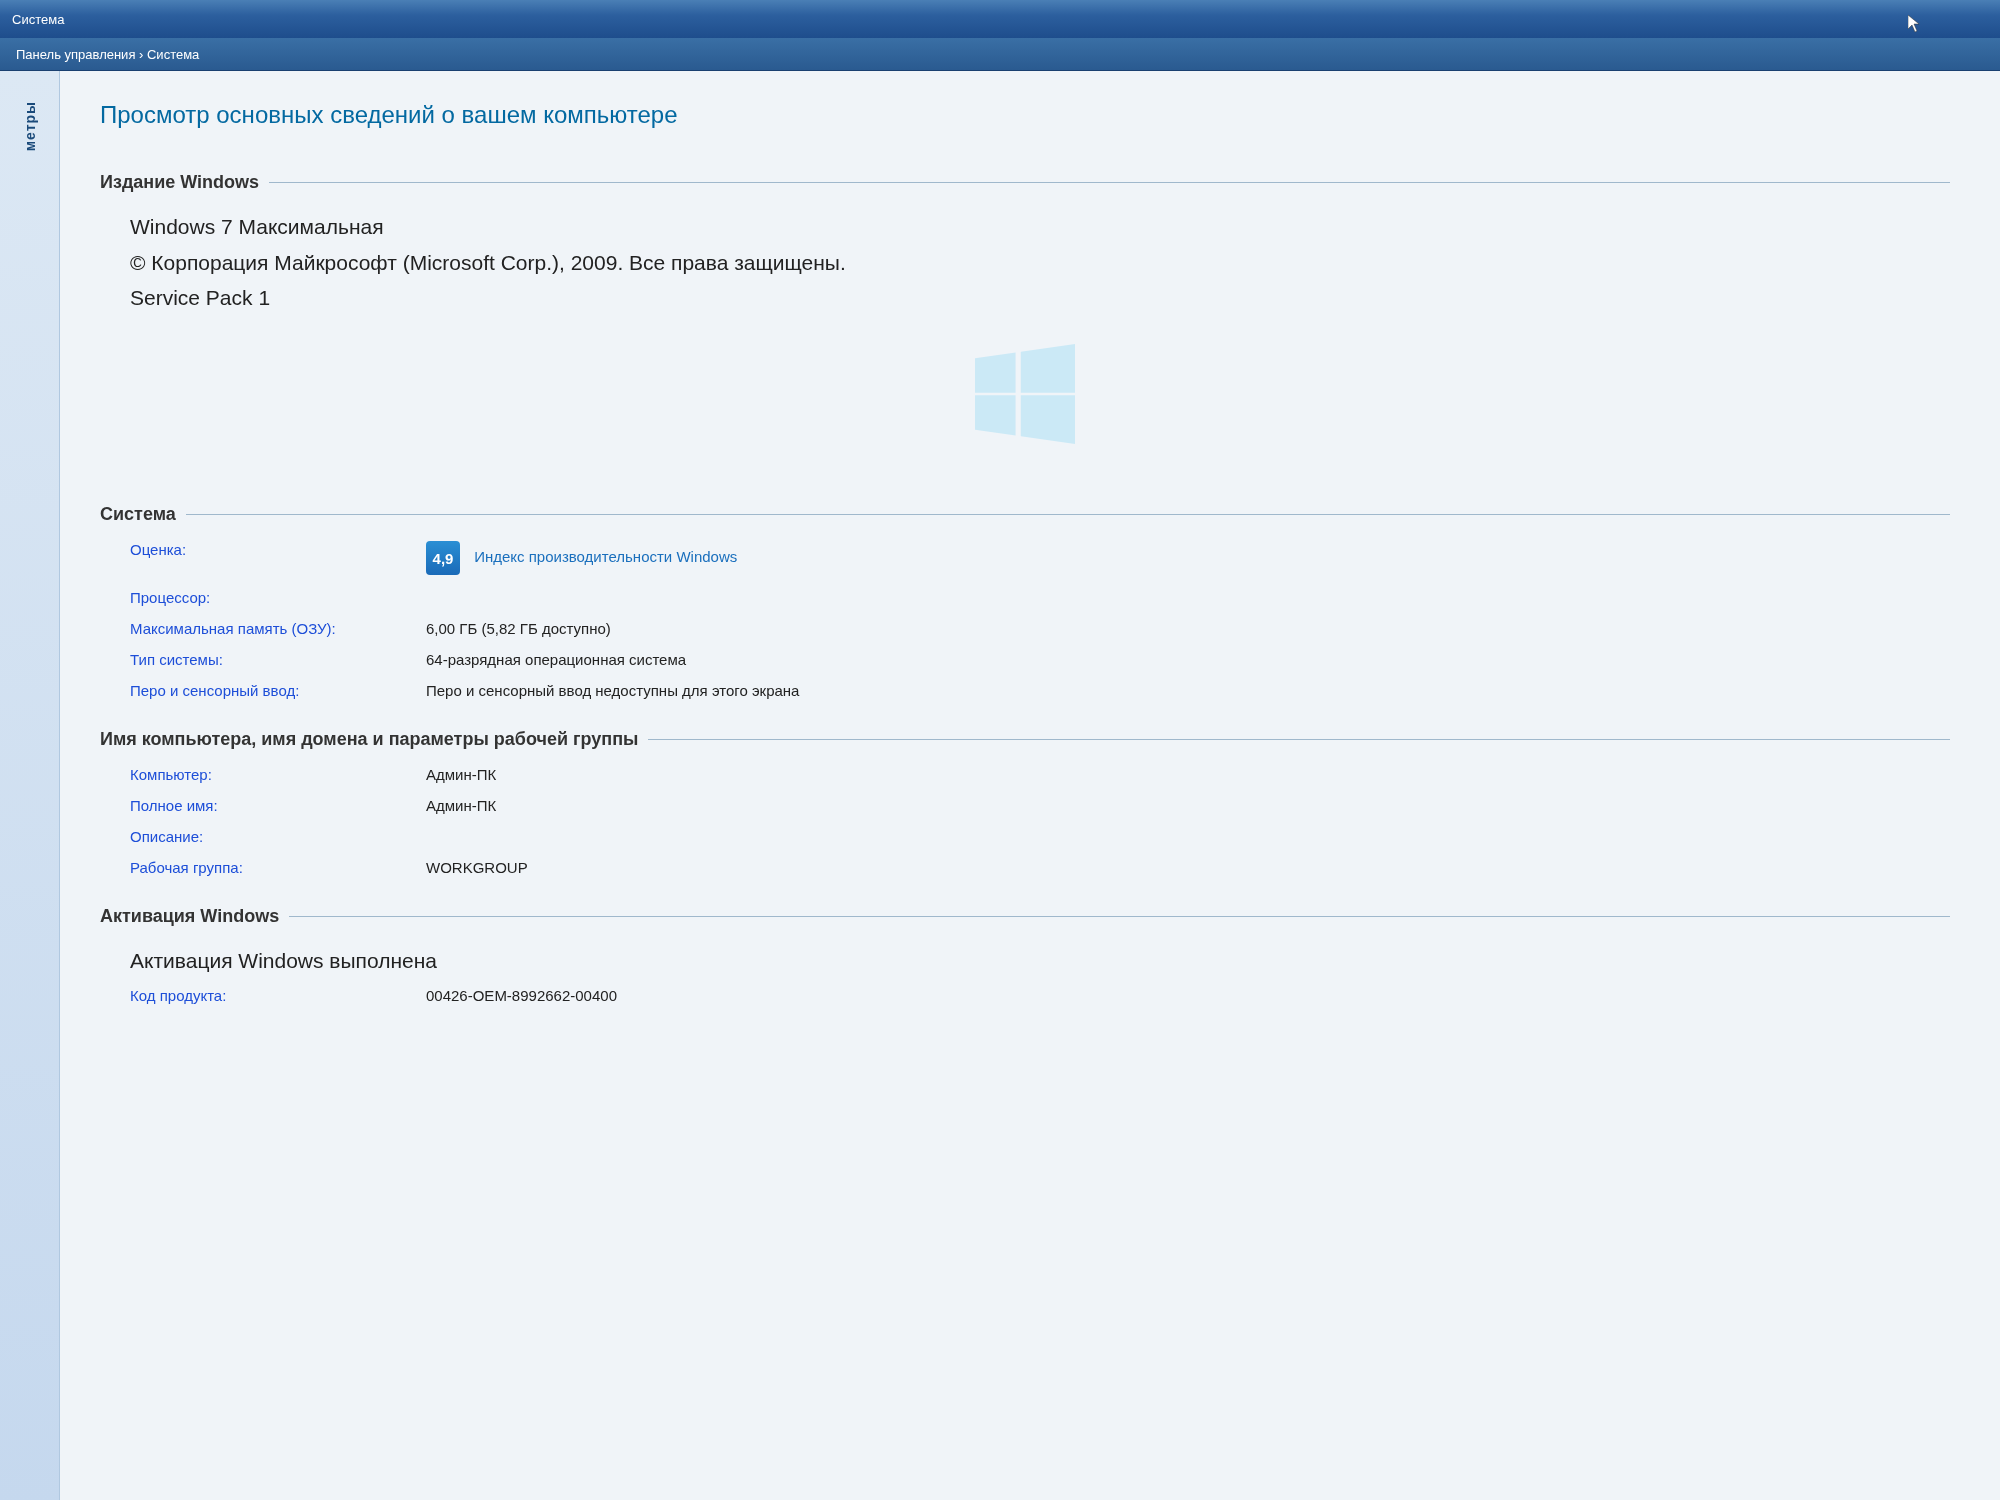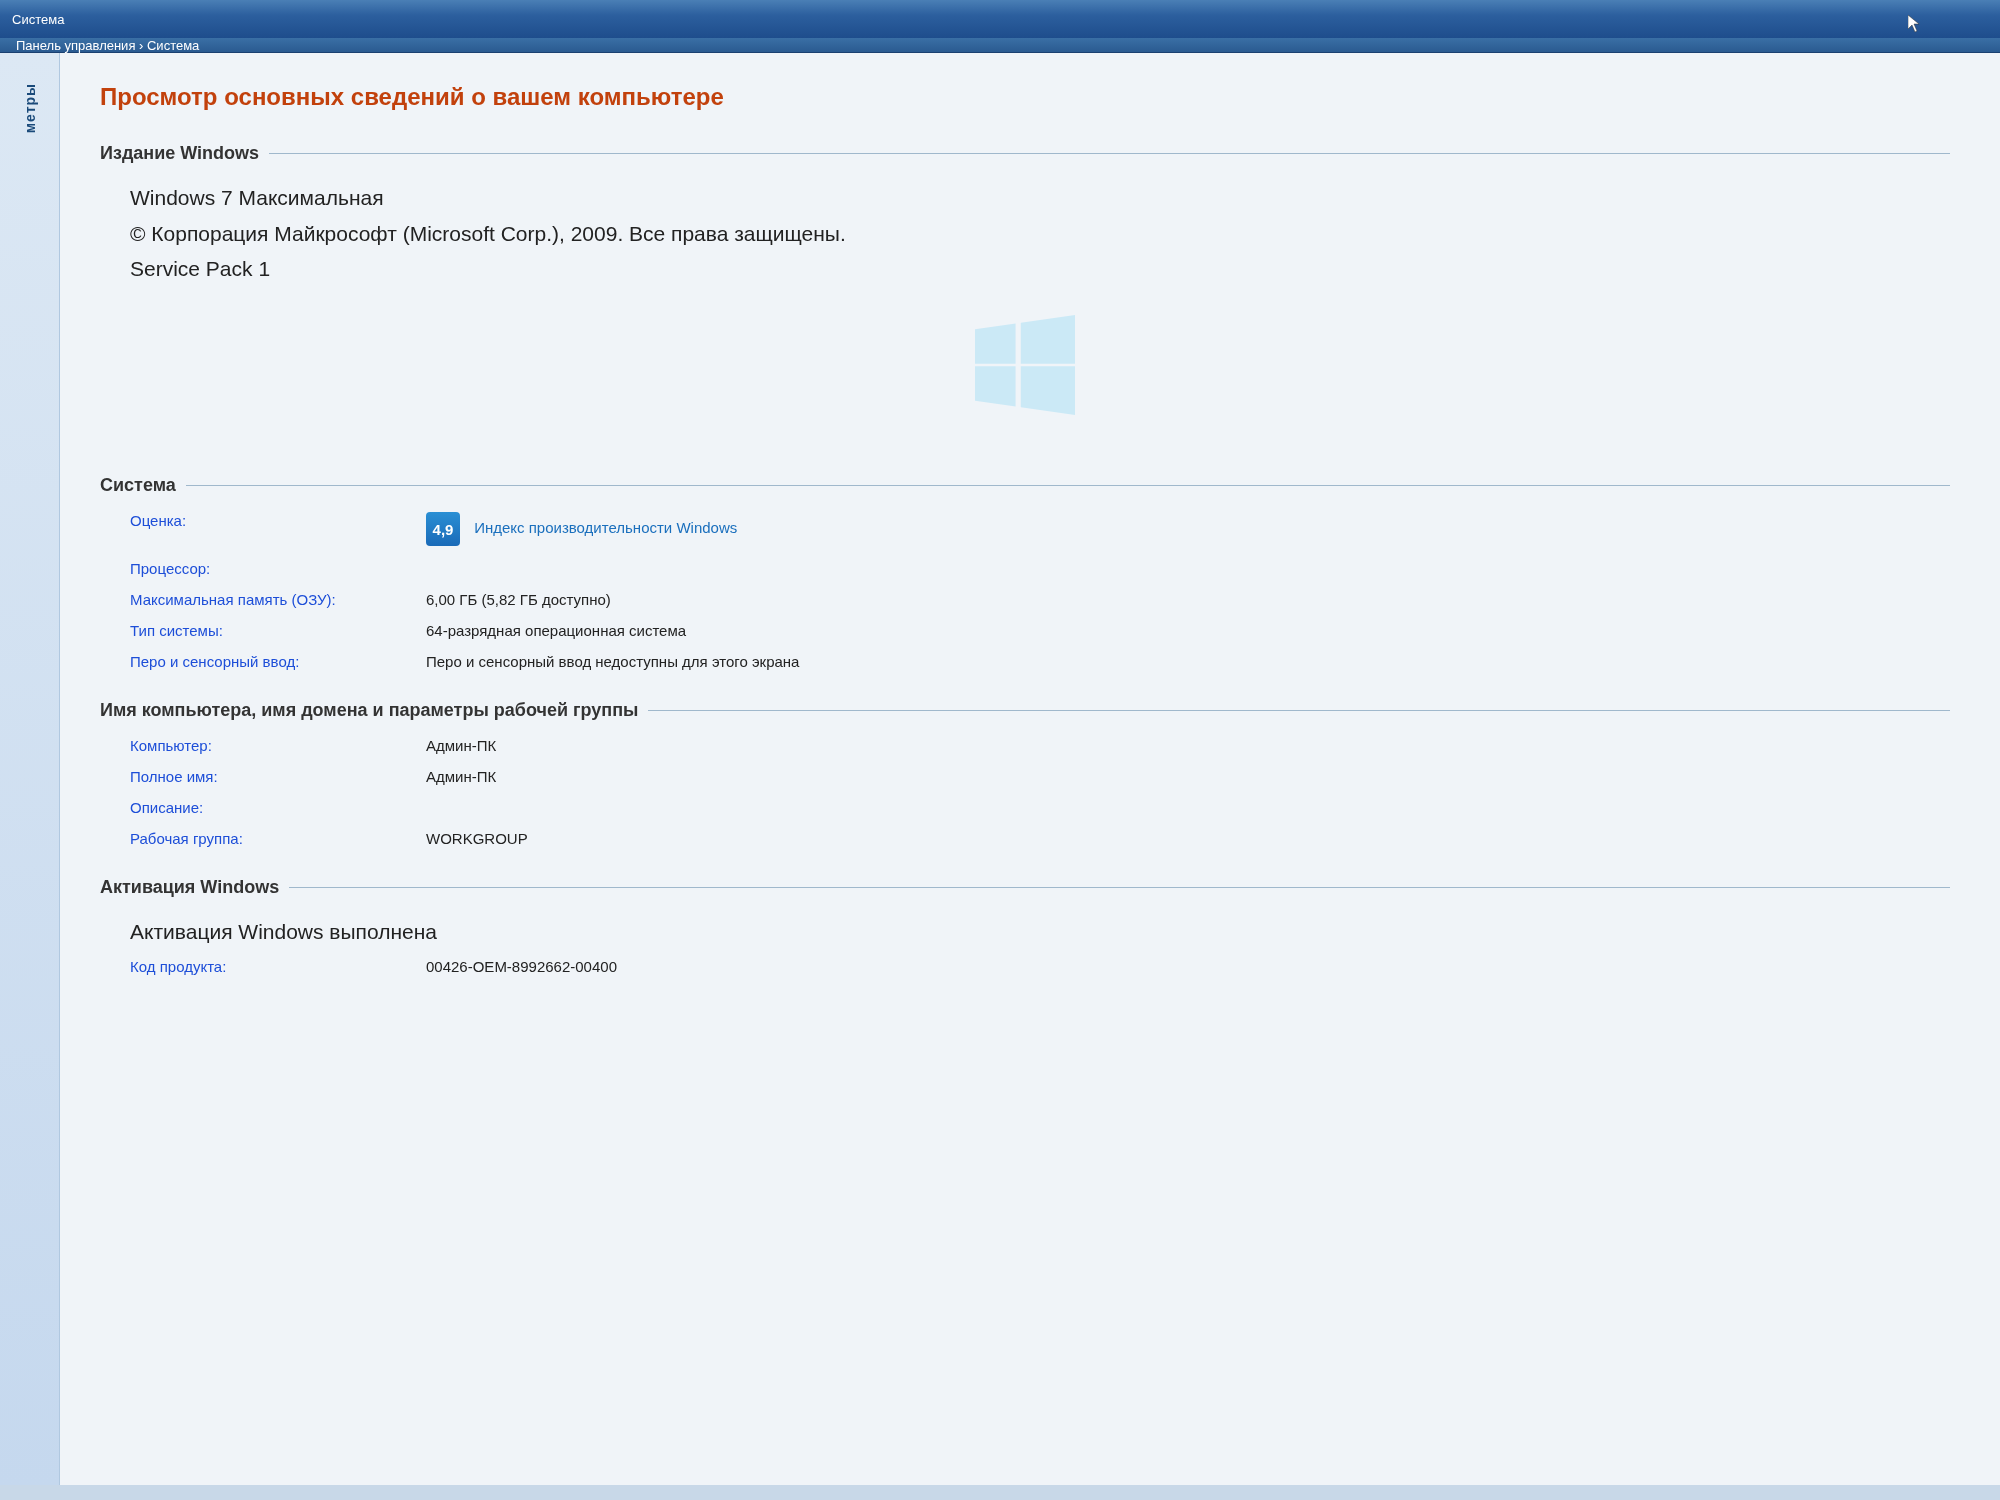--- a/index.html
+++ b/index.html
@@ -17,21 +17,21 @@
       height: 38px;
       display: flex;
       align-items: center;
       padding: 0 12px;
       color: white;
       font-size: 13px;
     }
 
     .breadcrumb-area {
       background: linear-gradient(to bottom, #3a6fa5 0%, #2a5a90 100%);
-      height: 15px;
+      height: 33px;
       display: flex;
       align-items: center;
       padding: 0 16px;
       color: white;
       font-size: 13px;
       border-bottom: 1px solid #1a4070;
     }
 
     .main-container {
       display: flex;
@@ -60,24 +60,24 @@
     }
 
     .content-area {
       flex: 1;
       background: #f0f4f8;
       padding: 30px 50px 30px 40px;
       overflow-y: auto;
     }
 
     .page-title {
-      color: #c2410c;
+      color: #0369a1;
       font-size: 24px;
-      font-weight: 700;
-      margin-bottom: 32px;
+      font-weight: 400;
+      margin-bottom: 43px;
     }
 
     .section {
       margin-bottom: 30px;
     }
 
     .section-header {
       display: flex;
       align-items: center;
       margin-bottom: 16px;

